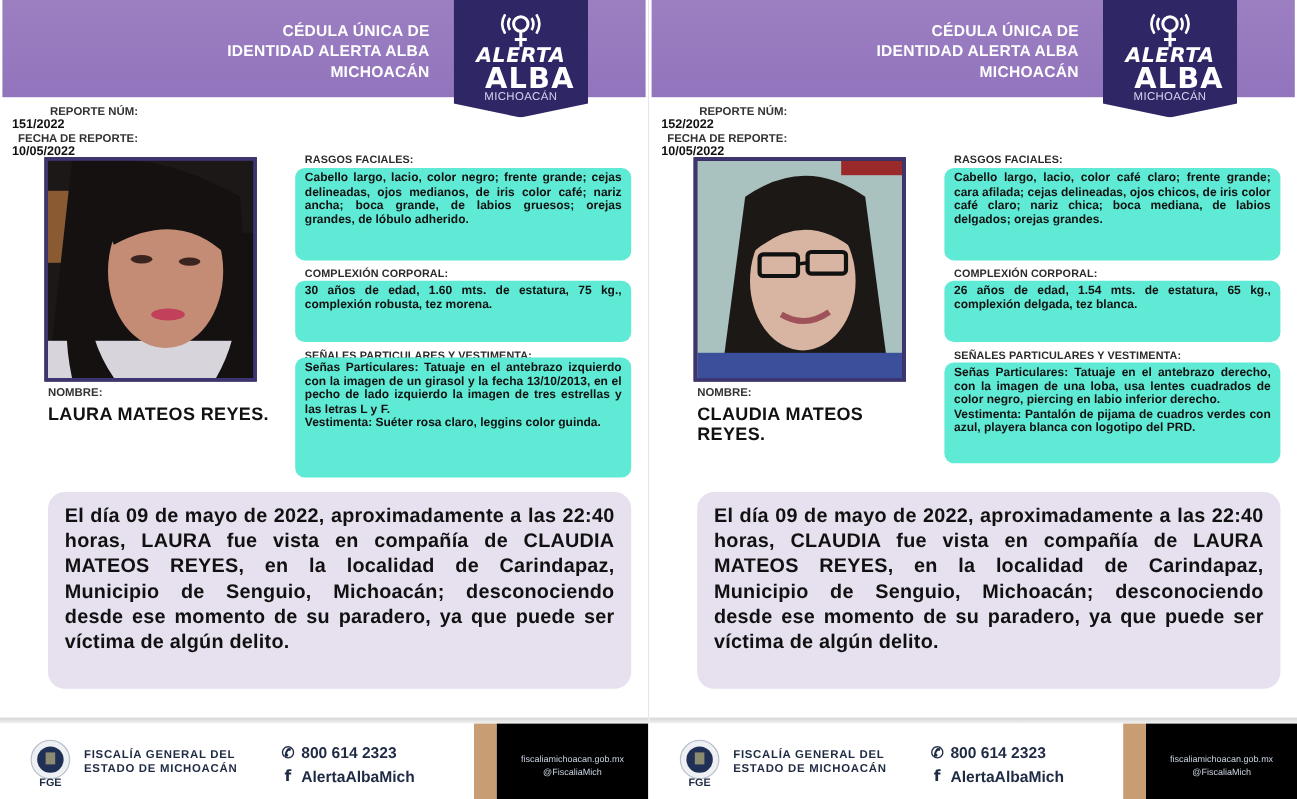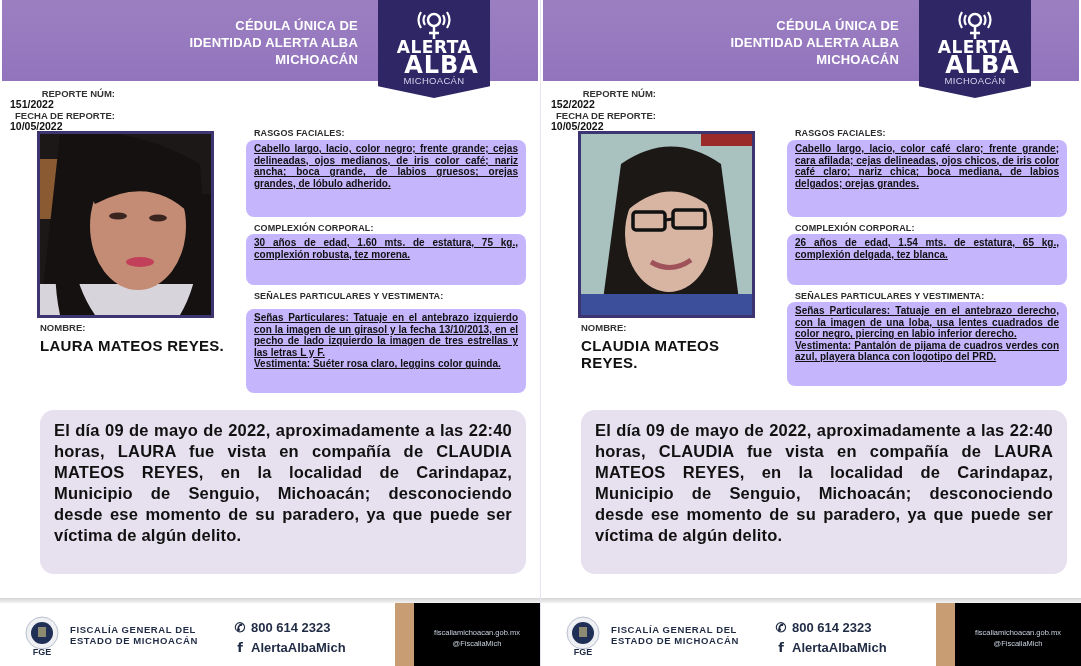--- a/index.html
+++ b/index.html
@@ -15,42 +15,42 @@
             background: linear-gradient(180deg, #9c7fc1 0%, #9274bd 100%); }
   .banner-title { position: absolute; right: 180px; top: 17px; text-align: right;
             color: #fff; font-weight: bold; font-size: 13px; line-height: 17px; letter-spacing: 0.2px; }
 
   .badge { position: absolute; left: 378px; top: 0; width: 112px; height: 98px;
            background: #2e2665;
            clip-path: polygon(0 0, 100% 0, 100% 88%, 50% 100%, 0 88%); }
   .badge-icon { position: absolute; left: 38px; top: 8px; width: 36px; height: 32px; }
   .badge-t1, .badge-t2 { position: absolute; left: 0; width: 100%; text-align: center; color: #fff;
            font-weight: bold; font-family: "DejaVu Sans", sans-serif; }
-  .badge-t1 { top: 37px; font-size: 17px; letter-spacing: 0.5px; }
+  .badge-t1 { top: 37px; font-size: 17px; letter-spacing: 0.5px; font-style: italic; }
   .badge-t2 { top: 51px; font-size: 24px; letter-spacing: 1px; padding-left: 15px; }
   .badge-t3 { position: absolute; left: 0; width: 100%; top: 75px; text-align: center;
            color: #d9d3ee; font-size: 9.5px; letter-spacing: 0.3px; }
 
   .report { position: absolute; left: 10px; top: 88px; font-size: 9.5px; line-height: 11px; }
   .report-row { display: flex; flex-direction: column; }
   .report-label { width: 110px; text-align: right; font-weight: bold; color: #333; padding-right: 5px; }
   .report-val { font-weight: bold; color: #111; font-size: 10.5px; }
 
   .photo { position: absolute; left: 37px; top: 131px; width: 177px; height: 187px;
            border: 3px solid #3d3572; background: #2a2222; overflow: hidden; }
   .photo svg { width: 100%; height: 100%; display: block; }
 
   .name-label { position: absolute; left: 40px; top: 322px; font-size: 9.5px; font-weight: bold; color: #333; }
   .name-val { position: absolute; left: 40px; top: 337px; width: 190px; font-size: 15px; font-weight: bold;
               color: #111; line-height: 17px; letter-spacing: 0.3px; }
 
   .sec-label { position: absolute; left: 254px; font-size: 9px; font-weight: bold; color: #2a2a2a; letter-spacing: 0.1px; }
-  .box { position: absolute; left: 246px; width: 280px; background: #c4b5fd; border-radius: 8px;
+  .box { position: absolute; left: 246px; width: 280px; background: #5eead4; border-radius: 8px;
          padding: 3px 8px 4px 8px; font-size: 10px; line-height: 11.6px; font-weight: bold; color: #111;
-         text-align: justify; text-decoration: underline; }
+         text-align: justify; }
 
   .sum-label { position: absolute; left: 40px; top: 395px; font-size: 9px; font-weight: bold; color: #2a2a2a; margin-top: 40px; }
   .sum-box { position: absolute; left: 40px; top: 410px; width: 486px; height: 164px; background: #e6e0ef;
              border-radius: 14px; padding: 10px 14px; font-size: 16.5px; line-height: 21px; font-weight: bold;
              color: #111; text-align: justify; letter-spacing: 0.2px; }
 
   .foot-line { position: absolute; left: 0; top: 598px; width: 540px; height: 5px;
                background: linear-gradient(180deg, #d6d6d6, #f2f2f2); }
   .footer { position: absolute; left: 0; top: 603px; width: 540px; height: 63px; background: #fff; }
   .fge-logo { position: absolute; left: 22px; top: 13px; width: 40px; height: 40px; }
@@ -119,21 +119,21 @@
   <div class="name-label">NOMBRE:</div>
   <div class="name-val">LAURA MATEOS REYES.</div>
 
   <div class="sec-label" style="top:128px;">RASGOS FACIALES:</div>
   <div class="box" style="top:140px;height:77px;">Cabello largo, lacio, color negro; frente grande; cejas delineadas, ojos medianos, de iris color café; nariz ancha; boca grande, de labios gruesos; orejas grandes, de lóbulo adherido.</div>
 
   <div class="sec-label" style="top:223px;">COMPLEXIÓN CORPORAL:</div>
   <div class="box" style="top:234px;height:51px;">30 años de edad, 1.60 mts. de estatura, 75 kg., complexión robusta, tez morena.</div>
 
   <div class="sec-label" style="top:291px;">SEÑALES PARTICULARES Y VESTIMENTA:</div>
-  <div class="box" style="top:309px;height:84px;">
+  <div class="box" style="top:298px;height:100px;">
     <div>Señas Particulares: Tatuaje en el antebrazo izquierdo con la imagen de un girasol y la fecha 13/10/2013, en el pecho de lado izquierdo la imagen de tres estrellas y las letras L y F.</div>
     <div>Vestimenta: Suéter rosa claro, leggins color guinda.</div>
   </div>
 
   <div class="sum-label">RESUMEN DE LOS HECHOS:</div>
   <div class="sum-box">El día 09 de mayo de 2022, aproximadamente a las 22:40 horas, LAURA fue vista en compañía de CLAUDIA MATEOS REYES, en la localidad de Carindapaz, Municipio de Senguio, Michoacán; desconociendo desde ese momento de su paradero, ya que puede ser víctima de algún delito.</div>
 
   <div class="foot-line"></div>
   <div class="footer">
     <svg class="fge-logo" viewBox="0 0 40 40">

